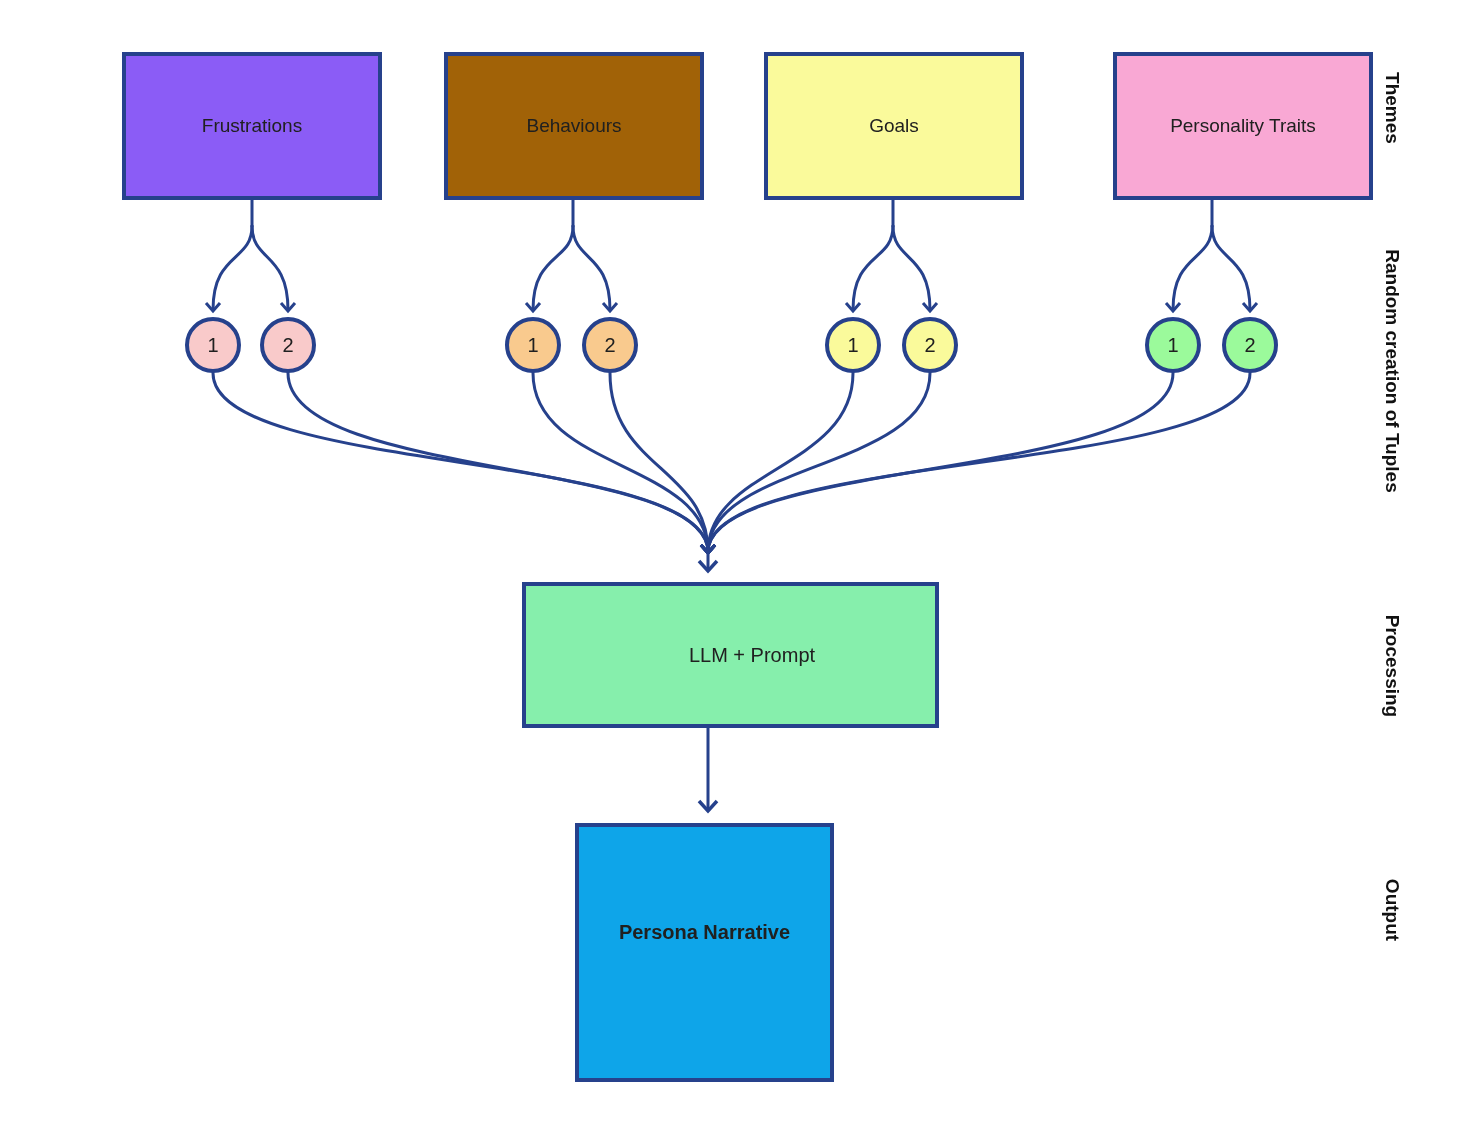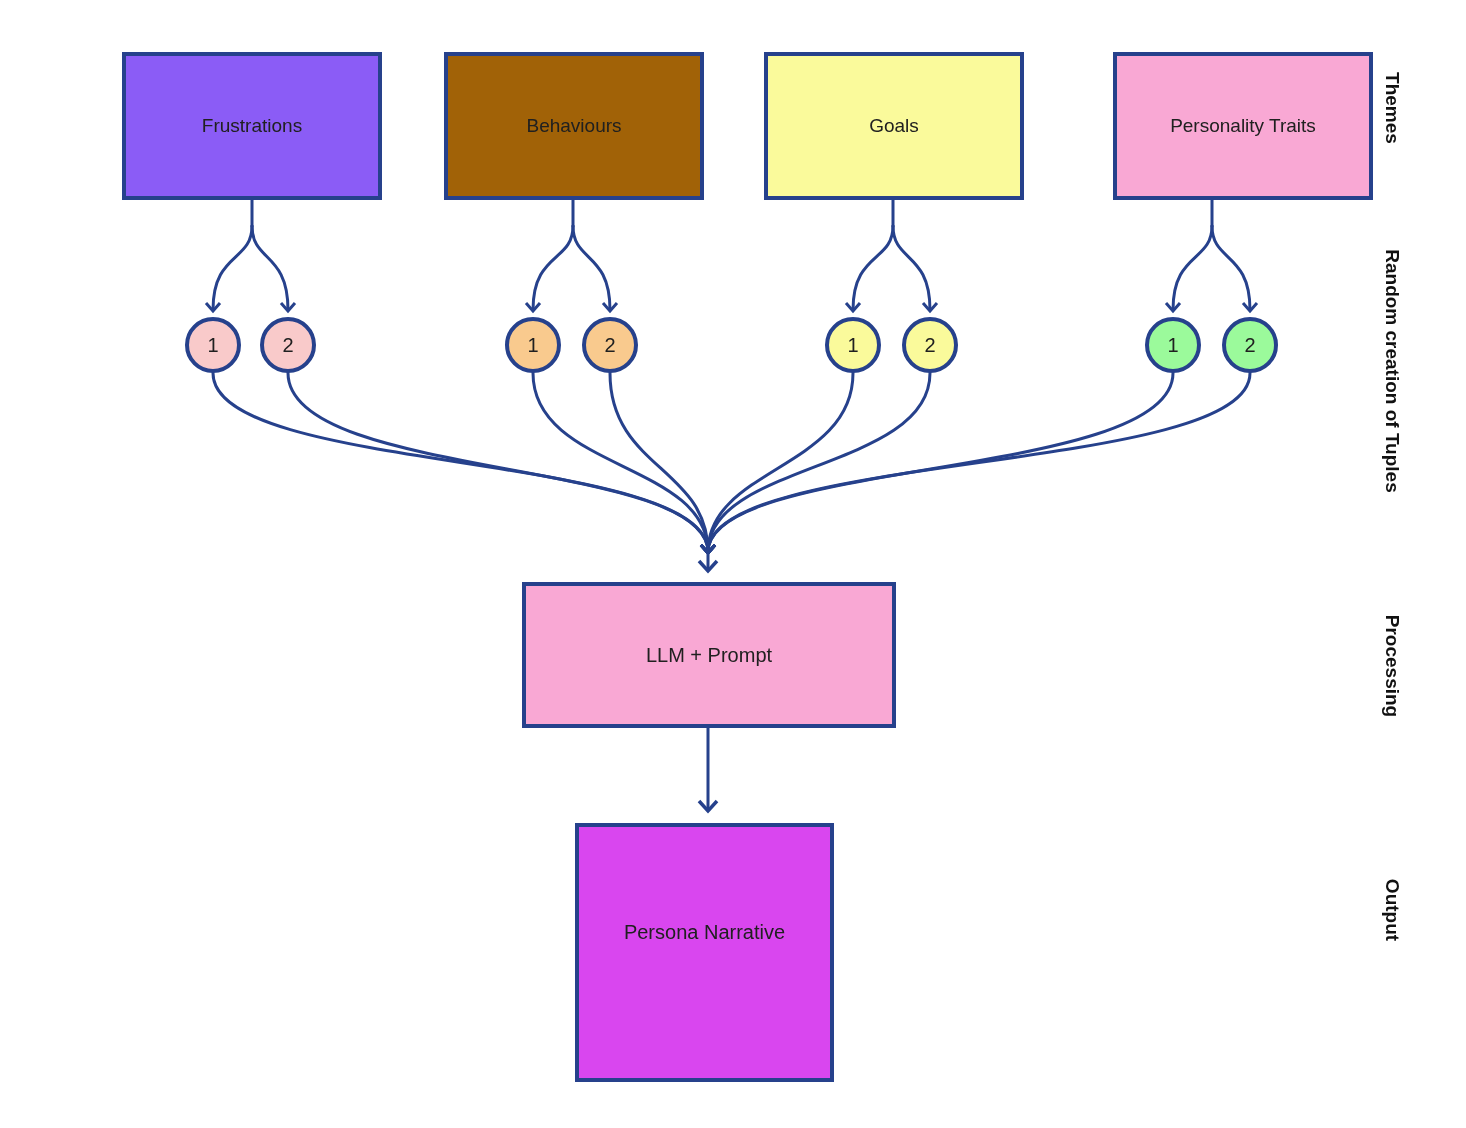--- a/index.html
+++ b/index.html
@@ -168,25 +168,25 @@
   <div class="circ" style="left: 902px; background-color: rgb(250, 250, 155);">
     <span>2</span>
   </div>
   <div class="circ" style="left: 1145px; background-color: rgb(155, 250, 155);">
     <span>1</span>
   </div>
   <div class="circ" style="left: 1222px; background-color: rgb(155, 250, 155);">
     <span>2</span>
   </div>
 
-  <div class="procbox" style="background-color: #f9a8d4;">
+  <div class="procbox" style="background-color: #86efac; padding-left: 43px;">
     <span>LLM + Prompt</span>
   </div>
 
-  <div class="outbox" style="background-color: #d946ef;">
+  <div class="outbox" style="background-color: #0ea5e9; font-weight: bold;">
     <span>Persona Narrative</span>
   </div>
 
   <div class="stage-label" style="top:108px;">Themes</div>
   <div class="stage-label" style="top:371px;">Random creation of Tuples</div>
   <div class="stage-label" style="top:666px;">Processing</div>
   <div class="stage-label" style="top:910px;">Output</div>
 </div>
 
 </body></html>

